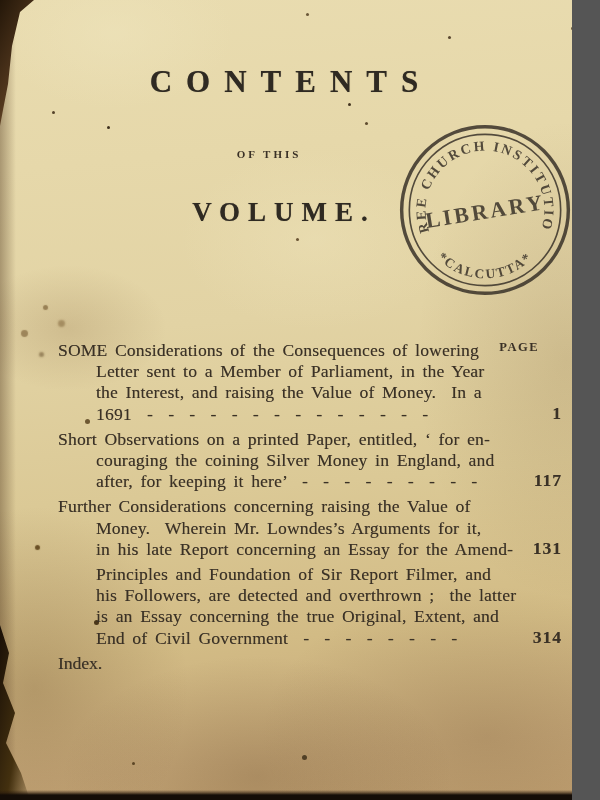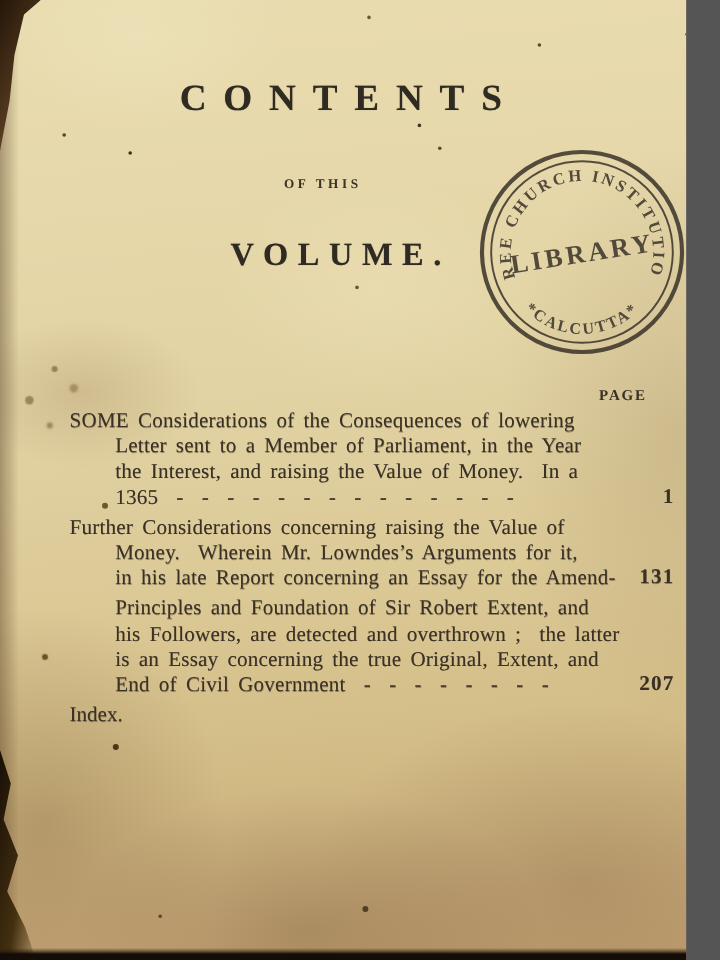--- a/index.html
+++ b/index.html
@@ -87,21 +87,21 @@
     font-family:"Liberation Serif","DejaVu Serif",serif;
     font-size:14.5px;font-weight:bold;letter-spacing:2.4px;fill:#332c24;
   }
   .stamp .arc-text-bottom{font-size:14px;letter-spacing:2px;}
   .stamp .center-text{
     font-family:"Liberation Serif","DejaVu Serif",serif;
     font-size:23px;font-weight:bold;letter-spacing:3px;fill:#332c24;
     text-anchor:middle;
   }
   .page-label{
-    position:absolute;top:322px;right:33px;
+    position:absolute;top:340px;right:33px;
     font-size:12.5px;font-weight:bold;letter-spacing:1.5px;color:#3a3126;
   }
   .entries{
     position:absolute;left:58px;top:340px;width:506px;
     font-size:17.5px;line-height:21.2px;
   }
   .entry{position:relative;margin-bottom:4px;}
   .line{
     white-space:pre;word-spacing:3px;letter-spacing:.2px;
     text-shadow:.3px .3px .4px rgba(59,50,38,.45);
@@ -148,35 +148,41 @@
   </svg>
 
   <div class="page-label">PAGE</div>
 
   <div class="entries">
 
     <div class="entry">
       <div class="line">SOME Considerations of the Consequences of lowering</div>
       <div class="line indent">Letter sent to a Member of Parliament, in the Year</div>
       <div class="line indent">the Interest, and raising the Value of Money.  In a</div>
-      <div class="line indent">1365  -  -  -  -  -  -  -  -  -  -  -  -  -  -</div>
+      <div class="line indent">1691  -  -  -  -  -  -  -  -  -  -  -  -  -  -</div>
       <span class="pagenum">1</span>
     </div>
 
+    <div class="entry">
+      <div class="line">Short Observations on a printed Paper, entitled, ‘ for en-</div>
+      <div class="line indent">couraging the coining Silver Money in England, and</div>
+      <div class="line indent">after, for keeping it here’  -  -  -  -  -  -  -  -  -</div>
+      <span class="pagenum">117</span>
+    </div>
 
     <div class="entry">
       <div class="line">Further Considerations concerning raising the Value of</div>
       <div class="line indent">Money.  Wherein Mr. Lowndes’s Arguments for it,</div>
       <div class="line indent">in his late Report concerning an Essay for the Amend-</div>
       <span class="pagenum">131</span>
     </div>
 
     <div class="entry">
-      <div class="line indent">Principles and Foundation of Sir Robert Extent, and</div>
+      <div class="line indent">Principles and Foundation of Sir Report Filmer, and</div>
       <div class="line indent">his Followers, are detected and overthrown ;  the latter</div>
       <div class="line indent">is an Essay concerning the true Original, Extent, and</div>
       <div class="line indent">End of Civil Government  -  -  -  -  -  -  -  -</div>
-      <span class="pagenum">207</span>
+      <span class="pagenum">314</span>
     </div>
 
     <div class="index-line">Index.</div>
   </div>
 </div>
 
 </body></html>

